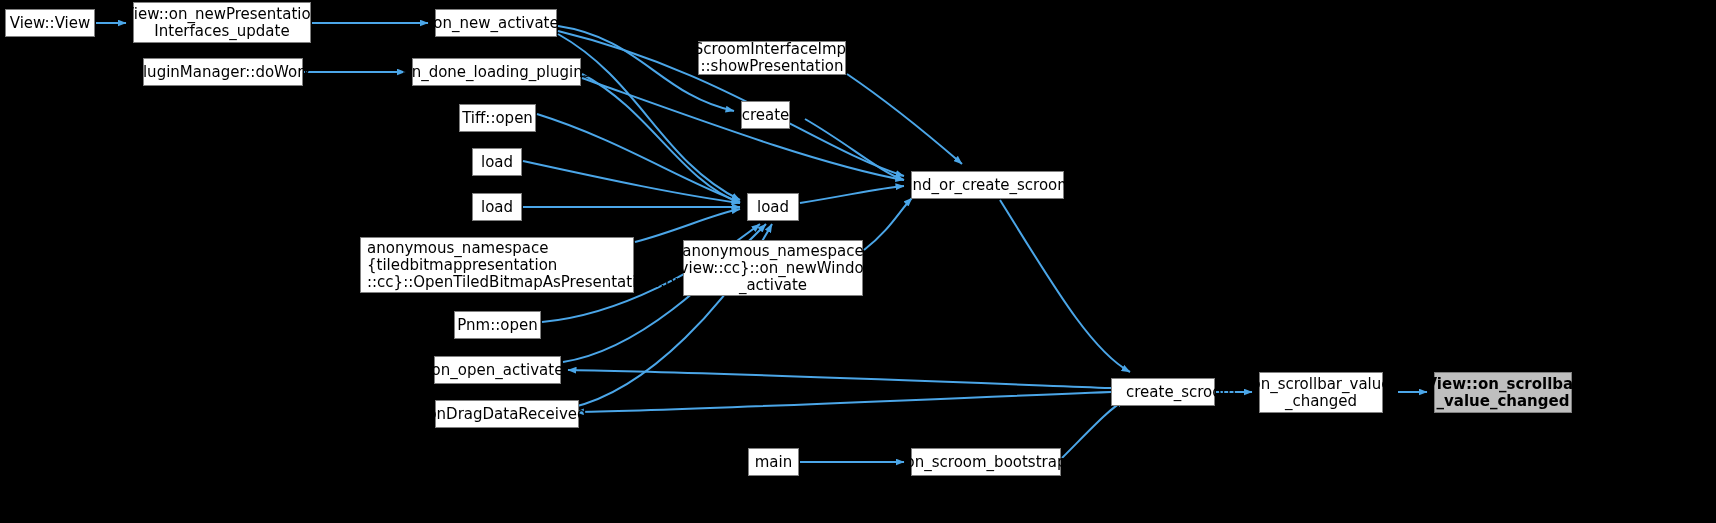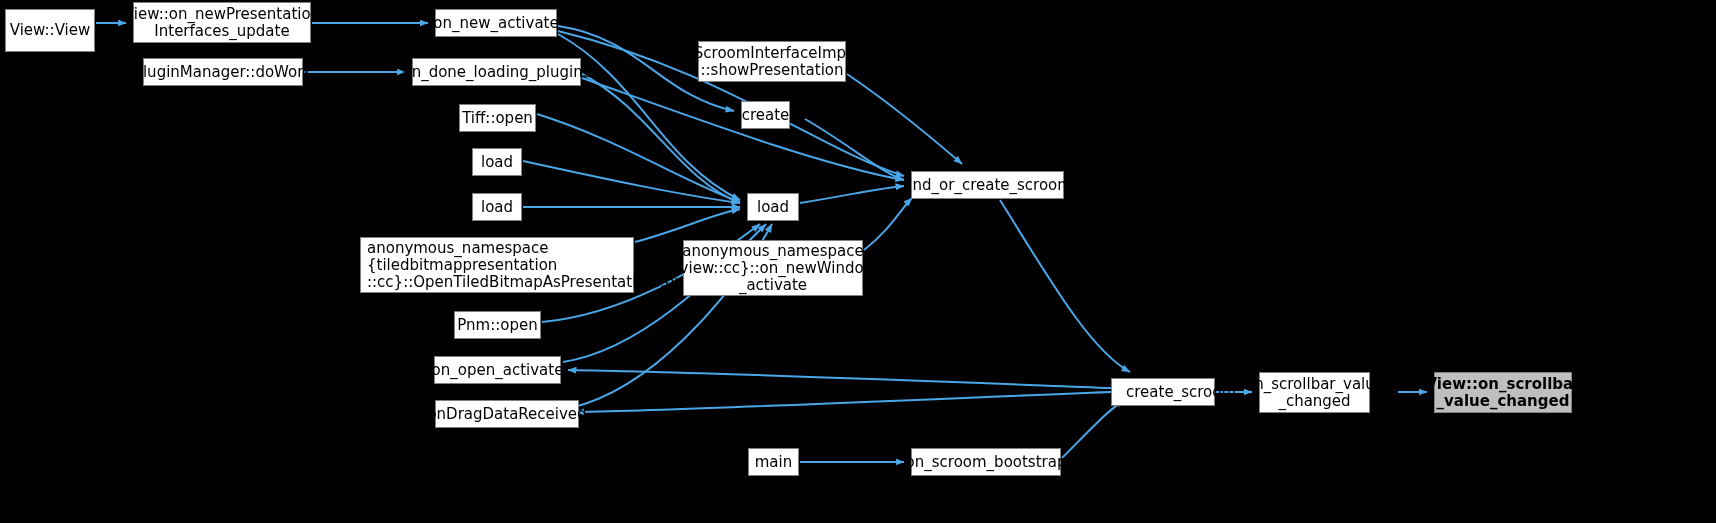--- a/index.html
+++ b/index.html
@@ -82,44 +82,44 @@
         <path d="M 1111,388 C 900,380 700,372 568,370" fill="none" stroke="#4ba6e8" stroke-width="2" marker-end="url(#arrowhead)"></path>
         <path d="M 1111,392 C 900,400 700,410 576,412" fill="none" stroke="#4ba6e8" stroke-width="2" marker-end="url(#arrowhead)"></path>
         <path d="M 1216,392 L 1252,392" fill="none" stroke="#4ba6e8" stroke-width="2" marker-end="url(#arrowhead)"></path>
         <path d="M 1398,392 L 1427,392" fill="none" stroke="#4ba6e8" stroke-width="2" marker-end="url(#arrowhead)"></path>
         <path d="M 800,462 L 904,462" fill="none" stroke="#4ba6e8" stroke-width="2" marker-end="url(#arrowhead)"></path>
         <path d="M 1062,458 C 1090,430 1110,408 1125,400" fill="none" stroke="#4ba6e8" stroke-width="2" marker-end="url(#arrowhead)"></path>
       </g>
   </svg>
 
   <div id="node-group">
-      <div class="node" style="left: 5px; top: 9px; width: 90px; height: 43px;"><span class="node-label">View::View</span></div>
+      <div class="node" style="left: 5px; top: 9px; width: 90px; height: 28px;"><span class="node-label">View::View</span></div>
       <div class="node" style="left: 133px; top: 2px; width: 178px; height: 41px;"><span class="node-label">View::on_newPresentation
 Interfaces_update</span></div>
       <div class="node" style="left: 435px; top: 9px; width: 122px; height: 28px;"><span class="node-label">on_new_activate</span></div>
       <div class="node" style="left: 143px; top: 58px; width: 160px; height: 28px;"><span class="node-label">PluginManager::doWork</span></div>
       <div class="node" style="left: 412px; top: 58px; width: 169px; height: 28px;"><span class="node-label">on_done_loading_plugins</span></div>
-      <div class="node" style="left: 698px; top: 41px; width: 148px; height: 41px;"><span class="node-label">ScroomInterfaceImpl
+      <div class="node" style="left: 698px; top: 41px; width: 148px; height: 34px;"><span class="node-label">ScroomInterfaceImpl
 ::showPresentation</span></div>
       <div class="node" style="left: 741px; top: 101px; width: 49px; height: 28px;"><span class="node-label">create</span></div>
       <div class="node" style="left: 459px; top: 104px; width: 77px; height: 28px;"><span class="node-label">Tiff::open</span></div>
       <div class="node" style="left: 472px; top: 148px; width: 50px; height: 28px;"><span class="node-label">load</span></div>
       <div class="node" style="left: 911px; top: 171px; width: 153px; height: 28px;"><span class="node-label">find_or_create_scroom</span></div>
       <div class="node" style="left: 472px; top: 193px; width: 50px; height: 28px;"><span class="node-label">load</span></div>
       <div class="node" style="left: 747px; top: 193px; width: 52px; height: 28px;"><span class="node-label">load</span></div>
       <div class="node left-align" style="left: 360px; top: 237px; width: 274px; height: 56px;"><span class="node-label">anonymous_namespace
 {tiledbitmappresentation
 ::cc}::OpenTiledBitmapAsPresentation::open</span></div>
       <div class="node" style="left: 683px; top: 240px; width: 180px; height: 56px;"><span class="node-label">anonymous_namespace
 {view::cc}::on_newWindow
 _activate</span></div>
       <div class="node" style="left: 454px; top: 311px; width: 87px; height: 28px;"><span class="node-label">Pnm::open</span></div>
       <div class="node" style="left: 434px; top: 356px; width: 127px; height: 28px;"><span class="node-label">on_open_activate</span></div>
       <div class="node" style="left: 1111px; top: 378px; width: 104px; height: 28px; padding-left: 40px;"><span class="node-label">create_scroom</span></div>
-      <div class="node" style="left: 1259px; top: 372px; width: 111px; height: 41px;"><span class="node-label">on_scrollbar_value
+      <div class="node" style="left: 1259px; top: 372px; width: 124px; height: 41px;"><span class="node-label">on_scrollbar_value
 _changed</span></div>
       <div class="node current" style="left: 1434px; top: 372px; width: 138px; height: 41px;"><span class="node-label">View::on_scrollbar
 _value_changed</span></div>
       <div class="node" style="left: 435px; top: 400px; width: 144px; height: 28px;"><span class="node-label">onDragDataReceived</span></div>
       <div class="node" style="left: 748px; top: 448px; width: 51px; height: 28px;"><span class="node-label">main</span></div>
       <div class="node" style="left: 911px; top: 448px; width: 150px; height: 28px;"><span class="node-label">on_scroom_bootstrap</span></div>
     </div>
 
 </div>
 

